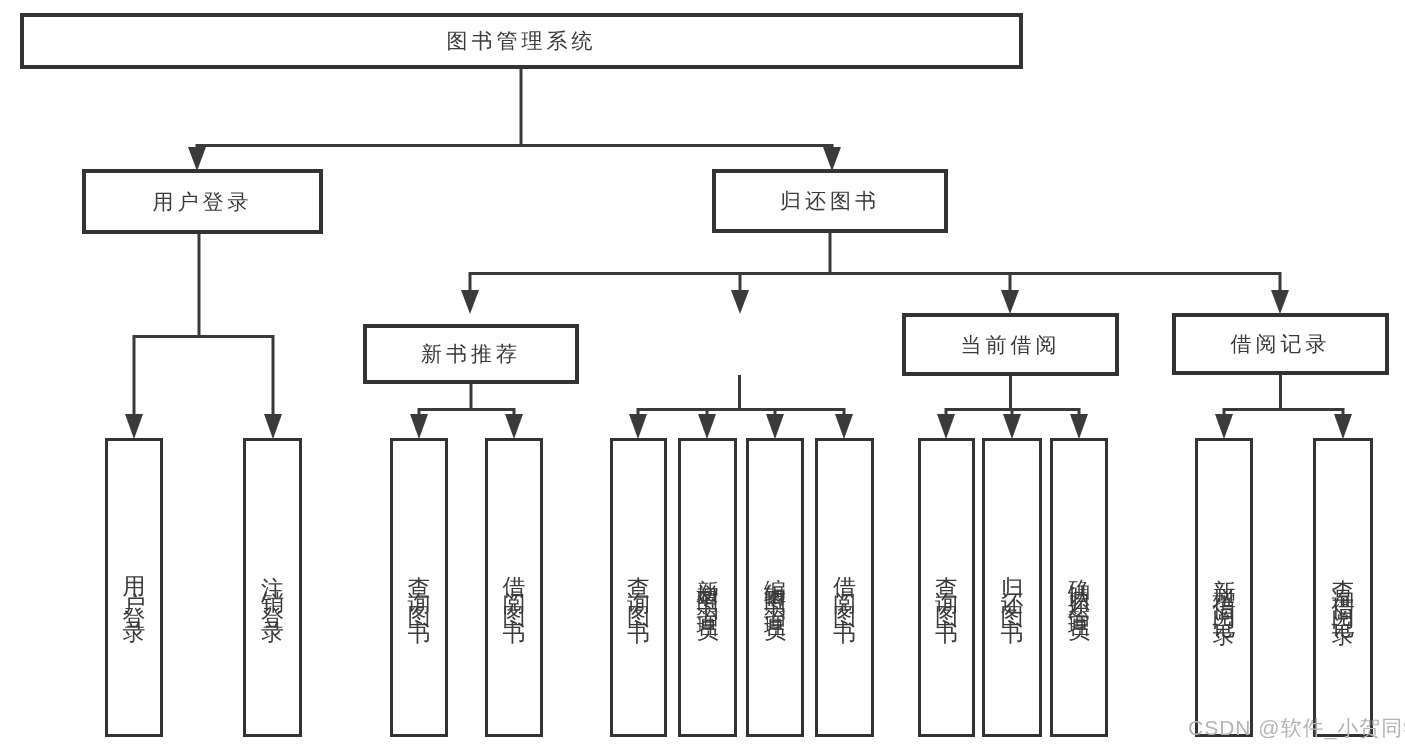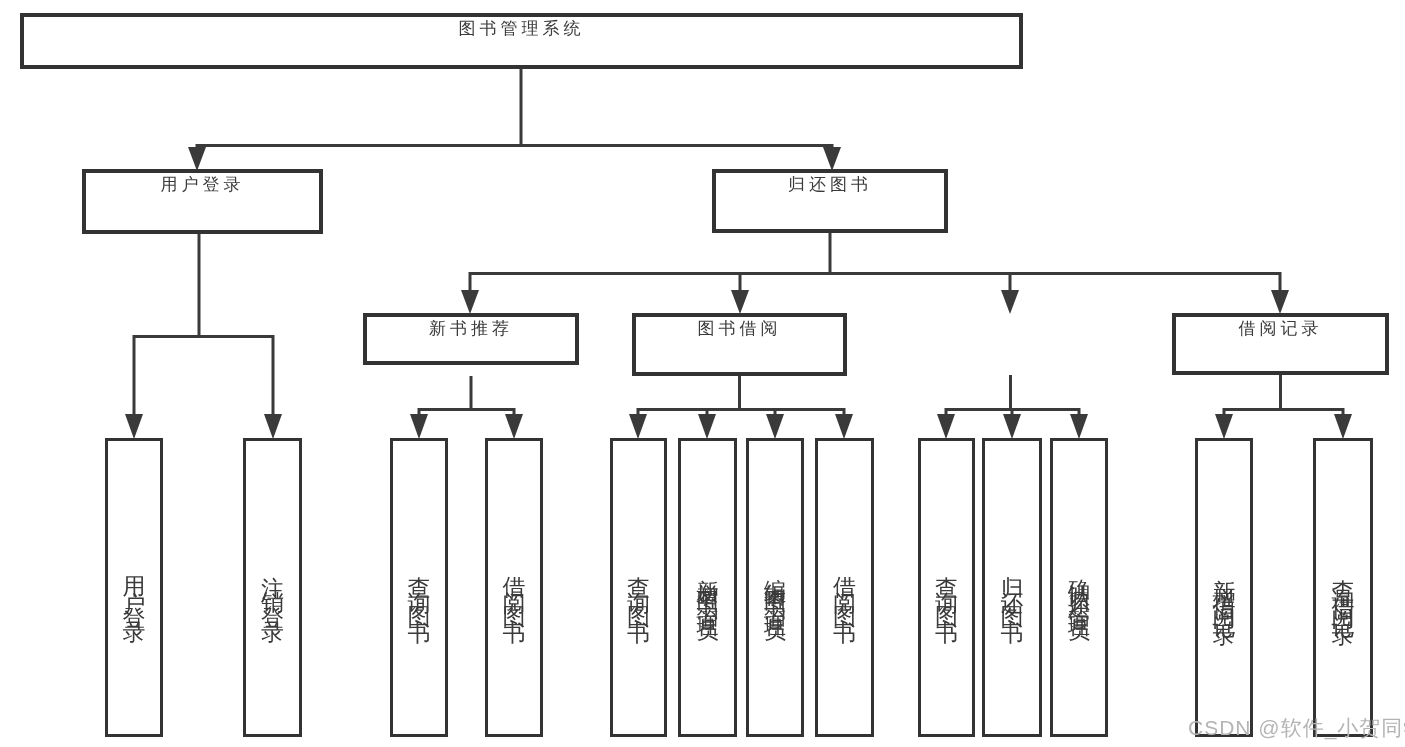--- a/index.html
+++ b/index.html
@@ -9,22 +9,22 @@
     background:#ffffff;
     overflow:hidden;
     font-family:"Liberation Sans", sans-serif;
   }
   .stage svg{position:absolute;left:0;top:0;}
   .hbox{
     position:absolute;
     box-sizing:border-box;
     background:#ffffff;
     border:4px solid #333333;
-    display:flex;justify-content:center;
-    font-size:17px;letter-spacing:4px;color:#3a3a3a;
+    display:flex;align-items:center;justify-content:center;
+    font-size:21px;letter-spacing:4px;color:#3a3a3a;
     white-space:nowrap;
   }
   .leaf{
     position:absolute;
     top:438px;height:299px;
     box-sizing:border-box;
     background:#ffffff;
     border:3px solid #333333;
     display:flex;align-items:center;justify-content:center;
   }
@@ -115,25 +115,25 @@
     <span>图书管理系统</span>
   </div>
 
   <div class="hbox" style="left:82px;top:169px;width:241px;height:65px">
     <span>用户登录</span>
   </div>
   <div class="hbox" style="left:712px;top:169px;width:236px;height:64px">
     <span>归还图书</span>
   </div>
 
-  <div class="hbox" style="left:363px;top:313px;width:216px;height:52px">
+  <div class="hbox" style="left:363px;top:324px;width:216px;height:60px">
     <span>新书推荐</span>
   </div>
-  <div class="hbox" style="left:632px;top:313px;width:215px;height:63px">
-    <span>图书借阅</span>
+  <div class="hbox" style="left:902px;top:313px;width:217px;height:63px">
+    <span>当前借阅</span>
   </div>
   <div class="hbox" style="left:1172px;top:313px;width:217px;height:62px">
     <span>借阅记录</span>
   </div>
 
   <div class="leaf" style="left:105px;width:58px">
     <span>用户登录</span>
   </div>
   <div class="leaf" style="left:243px;width:59px">
     <span>注销登录</span>

